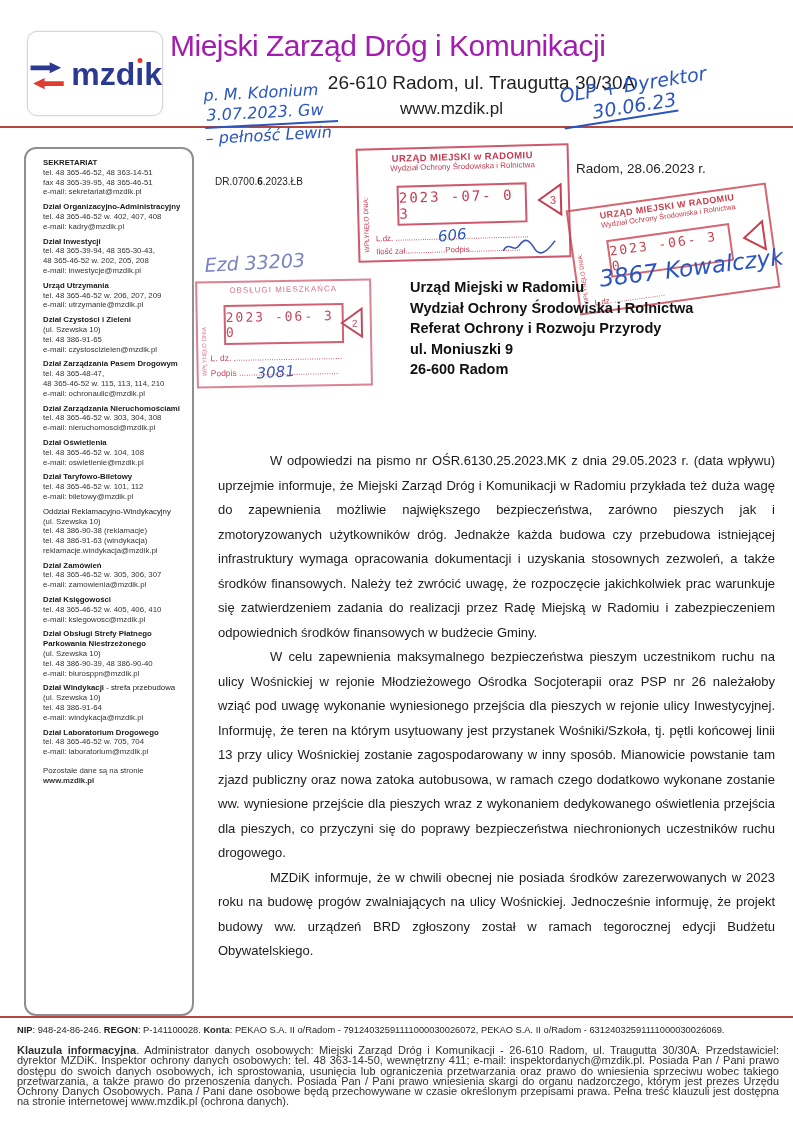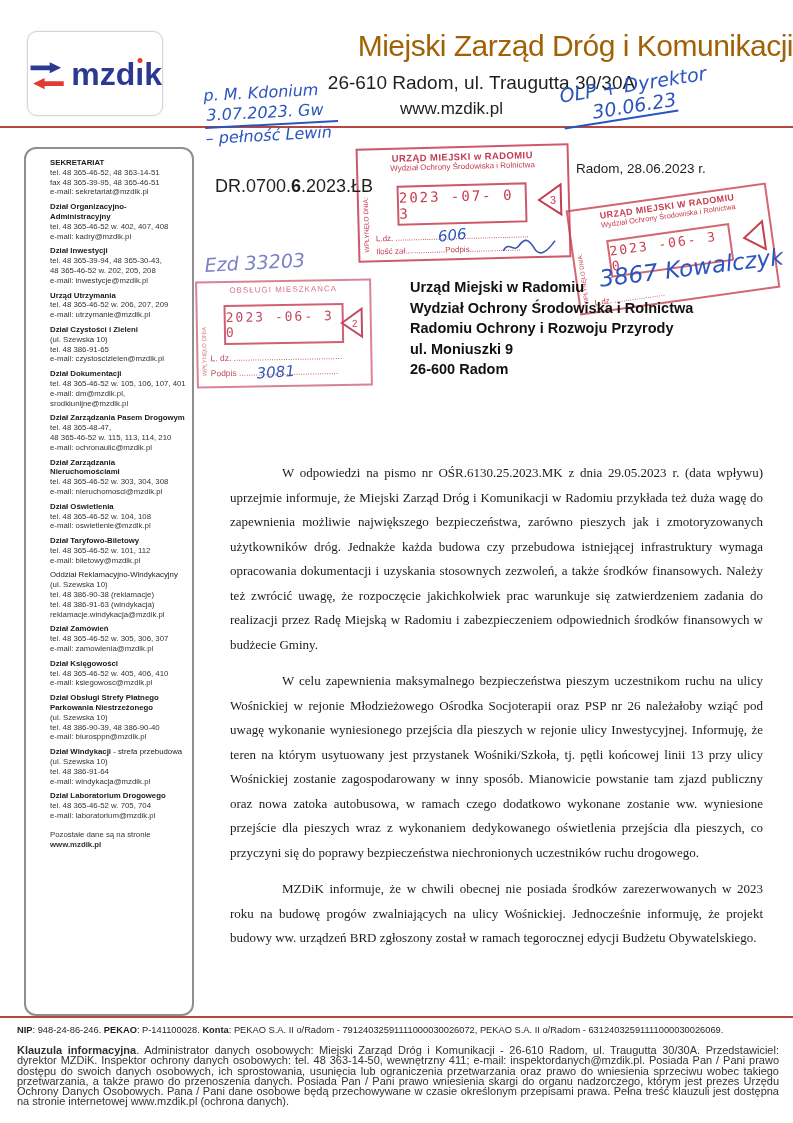--- a/index.html
+++ b/index.html
@@ -7,22 +7,22 @@
         font-family:"Liberation Sans",sans-serif;color:#1c1c1c;}
 
   
   .logo-box{position:absolute;left:27px;top:31px;width:134px;height:83px;
             border:1px solid #d5d5d5;border-radius:10px;box-shadow:0 0 2px #e5e5e5;
             display:flex;align-items:center;justify-content:center;gap:5px;background:#fff;}
   .logo-text{font-size:32px;font-weight:bold;color:#2b3990;line-height:1;}
   .logo-text .idot{position:relative;}
   .logo-text .idot .dot{position:absolute;width:5px;height:5px;border-radius:50%;
                         background:#e03c31;top:2px;left:50%;transform:translateX(-50%);}
-  .org-title{position:absolute;left:170px;top:29px;width:623px;text-align:right;
-             font-size:30px;letter-spacing:-0.5px;color:#a16207;}
+  .org-title{position:absolute;left:170px;top:29px;width:623px;text-align:left;
+             font-size:30px;letter-spacing:-0.5px;color:#a21caf;}
   .org-address{position:absolute;left:170px;top:72px;width:623px;text-align:center;
                font-size:19px;color:#1f1f1f;}
   .org-site{position:absolute;left:140px;top:99px;width:623px;text-align:center;
             font-size:17px;color:#1f1f1f;}
   .red-line{position:absolute;left:0;width:793px;height:2px;background:#b5473e;}
   #line-top{top:126px;} #line-bottom{top:1016px;}
 
   
   .hand{font-family:"DejaVu Sans",sans-serif;font-style:italic;color:#2a55c0;
         transform-origin:left top;position:absolute;white-space:nowrap;}
@@ -70,32 +70,32 @@
   #stamp-left .vlabel{left:9px;bottom:10px;font-size:6px;}
   #stamp-left .datebox{left:26px;top:22px;width:116px;height:36px;border:2px solid rgba(203,80,100,.9);
                        color:#c04b60;font-size:13px;}
   #stamp-left .tri{position:absolute;right:6px;top:24px;color:#c04b60;}
   #stamp-left .row1{left:12px;bottom:23px;width:150px;font-size:8.5px;color:#c04b60;}
   #stamp-left .row2{left:12px;bottom:8px;width:150px;font-size:8.5px;color:#c04b60;}
   #hand-3081{position:absolute;left:58px;bottom:4px;font-family:"DejaVu Sans",sans-serif;
              font-style:italic;color:#3a55b5;font-size:15px;transform:rotate(-3deg);}
 
   
-  .ref-number{position:absolute;left:215px;top:176px;font-size:18px;color:#1f1f1f;z-index:5;}
+  .ref-number{position:absolute;left:215px;top:176px;font-size:10px;color:#1f1f1f;z-index:5;}
   .date-line{position:absolute;left:576px;top:161px;font-size:13.5px;color:#1f1f1f;z-index:5;}
   .recipient{position:absolute;left:410px;top:277px;font-size:14.5px;font-weight:bold;
              line-height:20.5px;color:#111;z-index:5;}
   .letter-body{position:absolute;left:218px;top:449px;width:557px;font-size:13px;
                line-height:24.5px;text-align:justify;color:#1c1c1c;}
-  .letter-body p{margin:12px;text-indent:52px;font-family:Liberation Serif, serif;}
+  .letter-body p{margin:0;text-indent:52px;}
 
   
   .sidebar{position:absolute;left:24px;top:147px;width:170px;height:869px;
            border:2px solid #8f8f8f;border-radius:12px;background:#fff;
-           padding:9px 6px 6px 24px;box-sizing:border-box;overflow:hidden;z-index:3;}
+           padding:9px 6px 6px 17px;box-sizing:border-box;overflow:hidden;z-index:3;}
   .side-sec{margin-bottom:5px;}
   .side-title{font-weight:bold;font-size:7.8px;line-height:9.8px;color:#1a1a1a;}
   .side-title .notbold,.side-title.notbold{font-weight:normal;}
   .side-line{font-size:7.8px;line-height:9.8px;color:#333;}
   .side-foot{font-size:7.8px;line-height:10px;margin-top:9px;color:#333;}
 
   
   .nip-line{position:absolute;left:17px;top:1025px;width:766px;font-size:9.3px;color:#1f1f1f;}
   .klauzula{position:absolute;left:17px;top:1045px;width:762px;font-size:11px;
             line-height:10.3px;color:#333;text-align:justify;}
@@ -170,21 +170,21 @@
       <text x="15" y="22" font-size="10" fill="#c04b60" text-anchor="middle">2</text>
     </svg>
     <div class="dots row1">L. dz. ..............................................</div>
     <div class="dots row2">Podpis ..........................................</div>
     <div id="hand-3081">3081</div>
   </div>
 
   <div class="recipient" id="recipient-lines">
       <div>Urząd Miejski w Radomiu</div>
       <div>Wydział Ochrony Środowiska i Rolnictwa</div>
-      <div>Radomiu Ochrony i Rozwoju Przyrody</div>
+      <div>Referat Ochrony i Rozwoju Przyrody</div>
       <div>ul. Moniuszki 9</div>
       <div>26-600 Radom</div>
     </div>
 
   <div class="letter-body" id="body-paragraphs">
       <p>W odpowiedzi na pismo nr OŚR.6130.25.2023.MK z dnia 29.05.2023 r. (data wpływu) uprzejmie informuje, że Miejski Zarząd Dróg i Komunikacji w Radomiu przykłada też duża wagę do zapewnienia możliwie największego bezpieczeństwa, zarówno pieszych jak i zmotoryzowanych użytkowników dróg. Jednakże każda budowa czy przebudowa istniejącej infrastruktury wymaga opracowania dokumentacji i uzyskania stosownych zezwoleń, a także środków finansowych. Należy też zwrócić uwagę, że rozpoczęcie jakichkolwiek prac warunkuje się zatwierdzeniem zadania do realizacji przez Radę Miejską w Radomiu i zabezpieczeniem odpowiednich środków finansowych w budżecie Gminy.</p>
       <p>W celu zapewnienia maksymalnego bezpieczeństwa pieszym uczestnikom ruchu na ulicy Wośnickiej w rejonie Młodzieżowego Ośrodka Socjoterapii oraz PSP nr 26 należałoby wziąć pod uwagę wykonanie wyniesionego przejścia dla pieszych w rejonie ulicy Inwestycyjnej. Informuję, że teren na którym usytuowany jest przystanek Wośniki/Szkoła, tj. pętli końcowej linii 13 przy ulicy Wośnickiej zostanie zagospodarowany w inny sposób. Mianowicie powstanie tam zjazd publiczny oraz nowa zatoka autobusowa, w ramach czego dodatkowo wykonane zostanie ww. wyniesione przejście dla pieszych wraz z wykonaniem dedykowanego oświetlenia przejścia dla pieszych, co przyczyni się do poprawy bezpieczeństwa niechronionych uczestników ruchu drogowego.</p>
       <p>MZDiK informuje, że w chwili obecnej nie posiada środków zarezerwowanych w 2023 roku na budowę progów zwalniających na ulicy Wośnickiej. Jednocześnie informuję, że projekt budowy ww. urządzeń BRD zgłoszony został w ramach tegorocznej edycji Budżetu Obywatelskiego.</p>
     </div>
 
@@ -212,26 +212,20 @@
           <div class="side-line">tel. 48 365-46-52 w. 206, 207, 209</div>
           <div class="side-line">e-mail: utrzymanie@mzdik.pl</div>
         </div>
         <div class="side-sec">
           <div class="side-title">Dział Czystości i Zieleni</div>
           <div class="side-line">(ul. Szewska 10)</div>
           <div class="side-line">tel. 48 386-91-65</div>
           <div class="side-line">e-mail: czystoscizielen@mzdik.pl</div>
         </div>
         <div class="side-sec">
-          <div class="side-title">Dział Dokumentacji</div>
-          <div class="side-line">tel. 48 365-46-52 w. 105, 106, 107, 401</div>
-          <div class="side-line">e-mail: dm@mzdik.pl,</div>
-          <div class="side-line">srodkiunijne@mzdik.pl</div>
-        </div>
-        <div class="side-sec">
           <div class="side-title">Dział Zarządzania Pasem Drogowym</div>
           <div class="side-line">tel. 48 365-48-47,</div>
           <div class="side-line">48 365-46-52 w. 115, 113, 114, 210</div>
           <div class="side-line">e-mail: ochronaulic@mzdik.pl</div>
         </div>
         <div class="side-sec">
           <div class="side-title">Dział Zarządzania Nieruchomościami</div>
           <div class="side-line">tel. 48 365-46-52 w. 303, 304, 308</div>
           <div class="side-line">e-mail: nieruchomosci@mzdik.pl</div>
         </div>
@@ -278,19 +272,19 @@
           <div class="side-title">Dział Laboratorium Drogowego</div>
           <div class="side-line">tel. 48 365-46-52 w. 705, 704</div>
           <div class="side-line">e-mail: laboratorium@mzdik.pl</div>
         </div>
       </div>
     <div class="side-foot"><span>Pozostałe dane są na stronie </span><b class="inl">www.mzdik.pl</b></div>
   </div>
 
   <div class="red-line" id="line-bottom"></div>
   <div class="nip-line">
-    <b class="inl">NIP</b><span>: 948-24-86-246. </span><b class="inl">PEKAO</b><span>: P-141100028. </span><b class="inl">Konta</b><span>: PEKAO S.A. II o/Radom - 79124032591111000030026072, PEKAO S.A. II o/Radom - 63124032591111000030026069.</span>
+    <b class="inl">NIP</b><span>: 948-24-86-246. </span><b class="inl">REGON</b><span>: P-141100028. </span><b class="inl">Konta</b><span>: PEKAO S.A. II o/Radom - 79124032591111000030026072, PEKAO S.A. II o/Radom - 63124032591111000030026069.</span>
   </div>
   <div class="klauzula">
     <b class="inl">Klauzula informacyjna</b><span>. Administrator danych osobowych: Miejski Zarząd Dróg i Komunikacji - 26-610 Radom, ul. Traugutta 30/30A. Przedstawiciel: dyrektor MZDiK. Inspektor ochrony danych osobowych: tel. 48 363-14-50, wewnętrzny 411; e-mail: inspektordanych@mzdik.pl. Posiada Pan / Pani prawo dostępu do swoich danych osobowych, ich sprostowania, usunięcia lub ograniczenia przetwarzania oraz prawo do wniesienia sprzeciwu wobec takiego przetwarzania, a także prawo do przenoszenia danych. Posiada Pan / Pani prawo wniesienia skargi do organu nadzorczego, którym jest prezes Urzędu Ochrony Danych Osobowych. Pana / Pani dane osobowe będą przechowywane w czasie określonym przepisami prawa. Pełna treść klauzuli jest dostępna na stronie internetowej www.mzdik.pl (ochrona danych).</span>
   </div>
 
 </div>
 
 </body></html>

